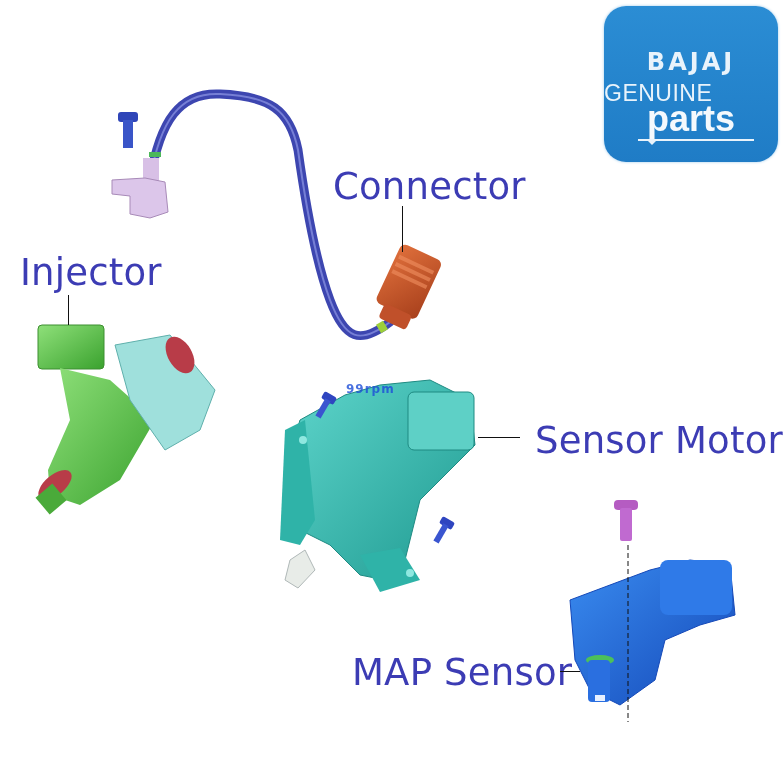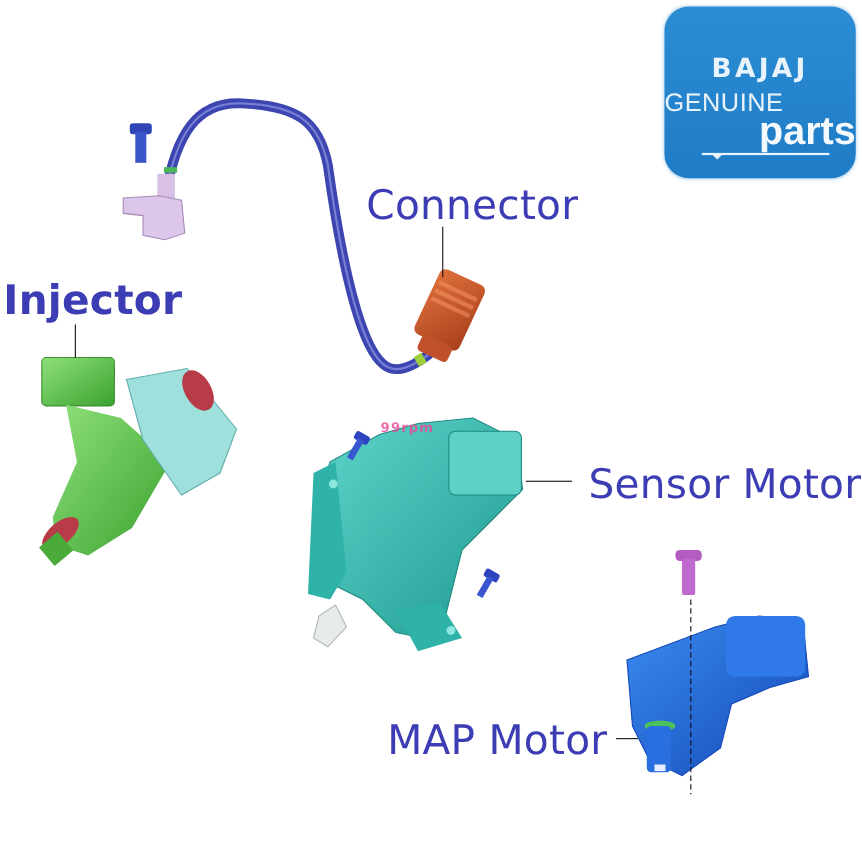--- a/index.html
+++ b/index.html
@@ -7,26 +7,26 @@
          font-family:"DejaVu Sans", sans-serif; }
   .abs { position:absolute; }
   .label { position:absolute; color:#3c3cb4; font-size:37px; line-height:1; white-space:nowrap; letter-spacing:0.2px; }
   .leader { position:absolute; background:#111; }
   .logo { position:absolute; left:604px; top:6px; width:174px; height:156px; border-radius:22px;
           background:linear-gradient(180deg,#2b8dd4 0%,#1f7cc6 100%); box-shadow:0 0 3px #9cc9ea; }
   .logo .t1 { position:absolute; left:0; right:0; top:42px; text-align:center; color:#e9f3fb;
               font-family:"DejaVu Sans", sans-serif; font-weight:bold; font-size:24px; letter-spacing:3px; }
   .logo .t2 { position:absolute; left:0; right:0; top:74px; text-align:left; color:#e9f3fb;
               font-family:"Liberation Sans", sans-serif; font-size:23px; letter-spacing:0.5px; }
-  .logo .t3 { position:absolute; left:0; right:0; top:92px; text-align:right; color:#f4f9fd;
+  .logo .t3 { position:absolute; left:0; right:0; top:92px; text-align:center; color:#f4f9fd;
               font-family:"Liberation Sans", sans-serif; font-weight:bold; font-size:36px; }
   .logo .underline { position:absolute; left:34px; width:116px; top:133px; height:2px; background:#e9f3fb; }
   .logo .tick { position:absolute; left:42px; top:133px; width:0; height:0;
                 border-left:6px solid transparent; border-right:6px solid transparent; border-top:6px solid #e9f3fb; }
-  .watermark { position:absolute; left:346px; top:382px; font-size:12px; color:#ec4899; font-weight:bold; letter-spacing:1px; opacity:0.8;}
+  .watermark { position:absolute; left:346px; top:382px; font-size:12px; color:#1d4ed8; font-weight:bold; letter-spacing:1px; opacity:0.8;}
 </style>
 </head>
 <body>
 
 <div class="logo">
   <div class="t1">BAJAJ</div>
   <div class="t2">GENUINE</div>
   <div class="t3">parts</div>
   <div class="underline"></div>
   <div class="tick"></div>
@@ -119,20 +119,20 @@
   </g>
 
   <line x1="628" y1="545" x2="628" y2="722" stroke="#111" stroke-width="1" stroke-dasharray="5 3"></line>
 </svg>
 
 <div class="watermark">99rpm</div>
 
 <div class="label" style="left:333px;top:168px;">Connector</div>
 <div class="leader" style="left:402px;top:206px;width:1px;height:46px;"></div>
 
-<div class="label" style="left:3px;top:254px;font-weight:bold;">Injector</div>
+<div class="label" style="left:20px;top:254px;">Injector</div>
 <div class="leader" style="left:68px;top:295px;width:1px;height:30px;"></div>
 
 <div class="label" style="left:535px;top:422px;">Sensor Motor</div>
 <div class="leader" style="left:478px;top:437px;width:42px;height:1px;"></div>
 
-<div class="label" style="left:352px;top:654px;">MAP Motor</div>
+<div class="label" style="left:352px;top:654px;">MAP Sensor</div>
 <div class="leader" style="left:560px;top:671px;width:20px;height:1px;"></div>
 
 </body></html>

